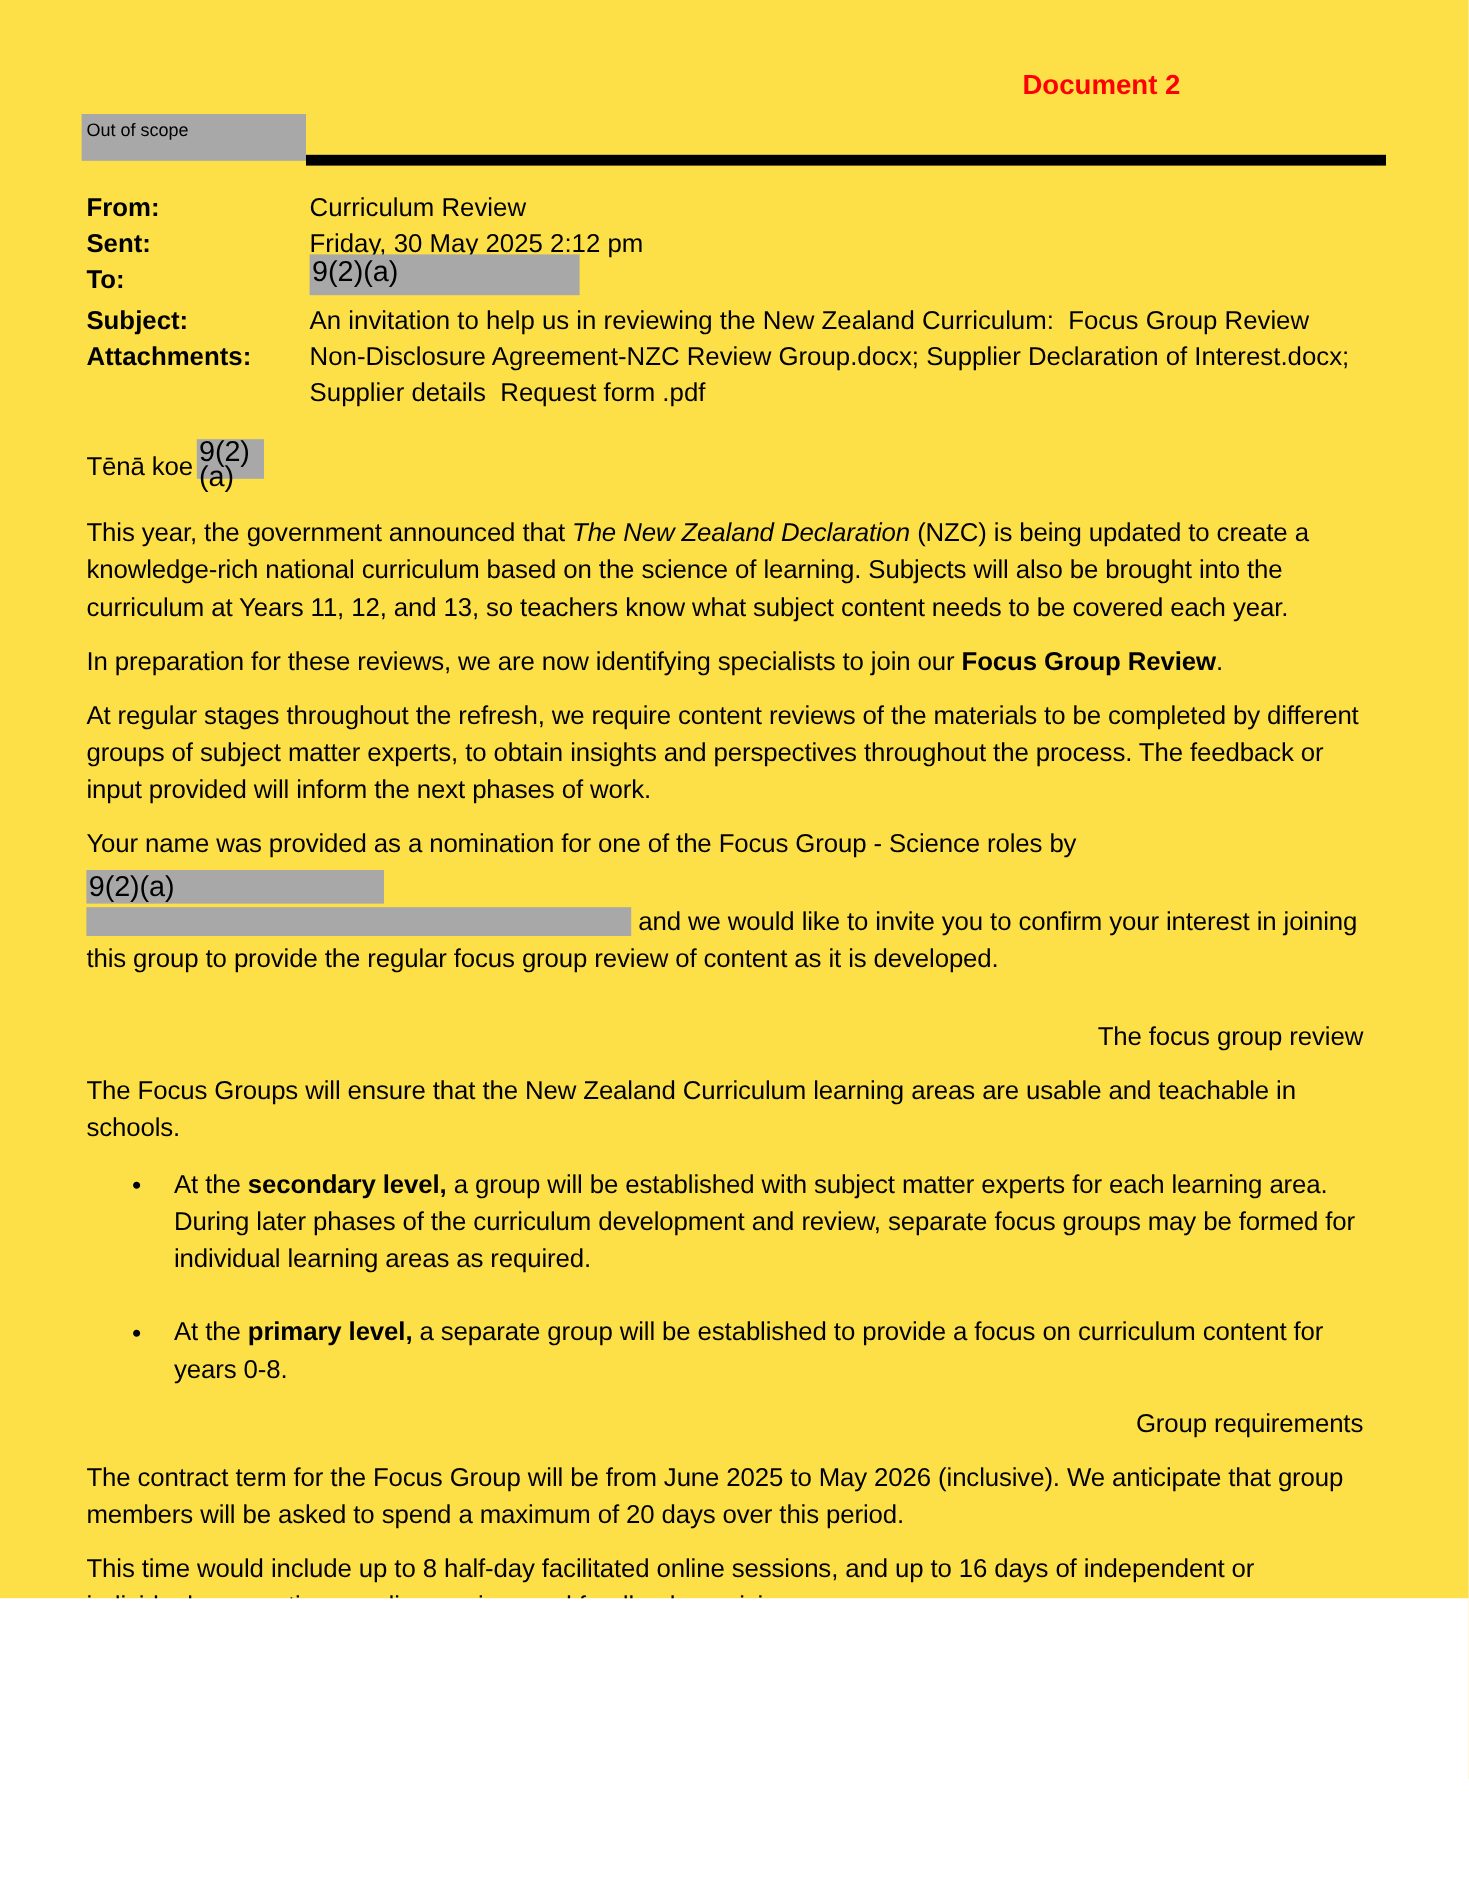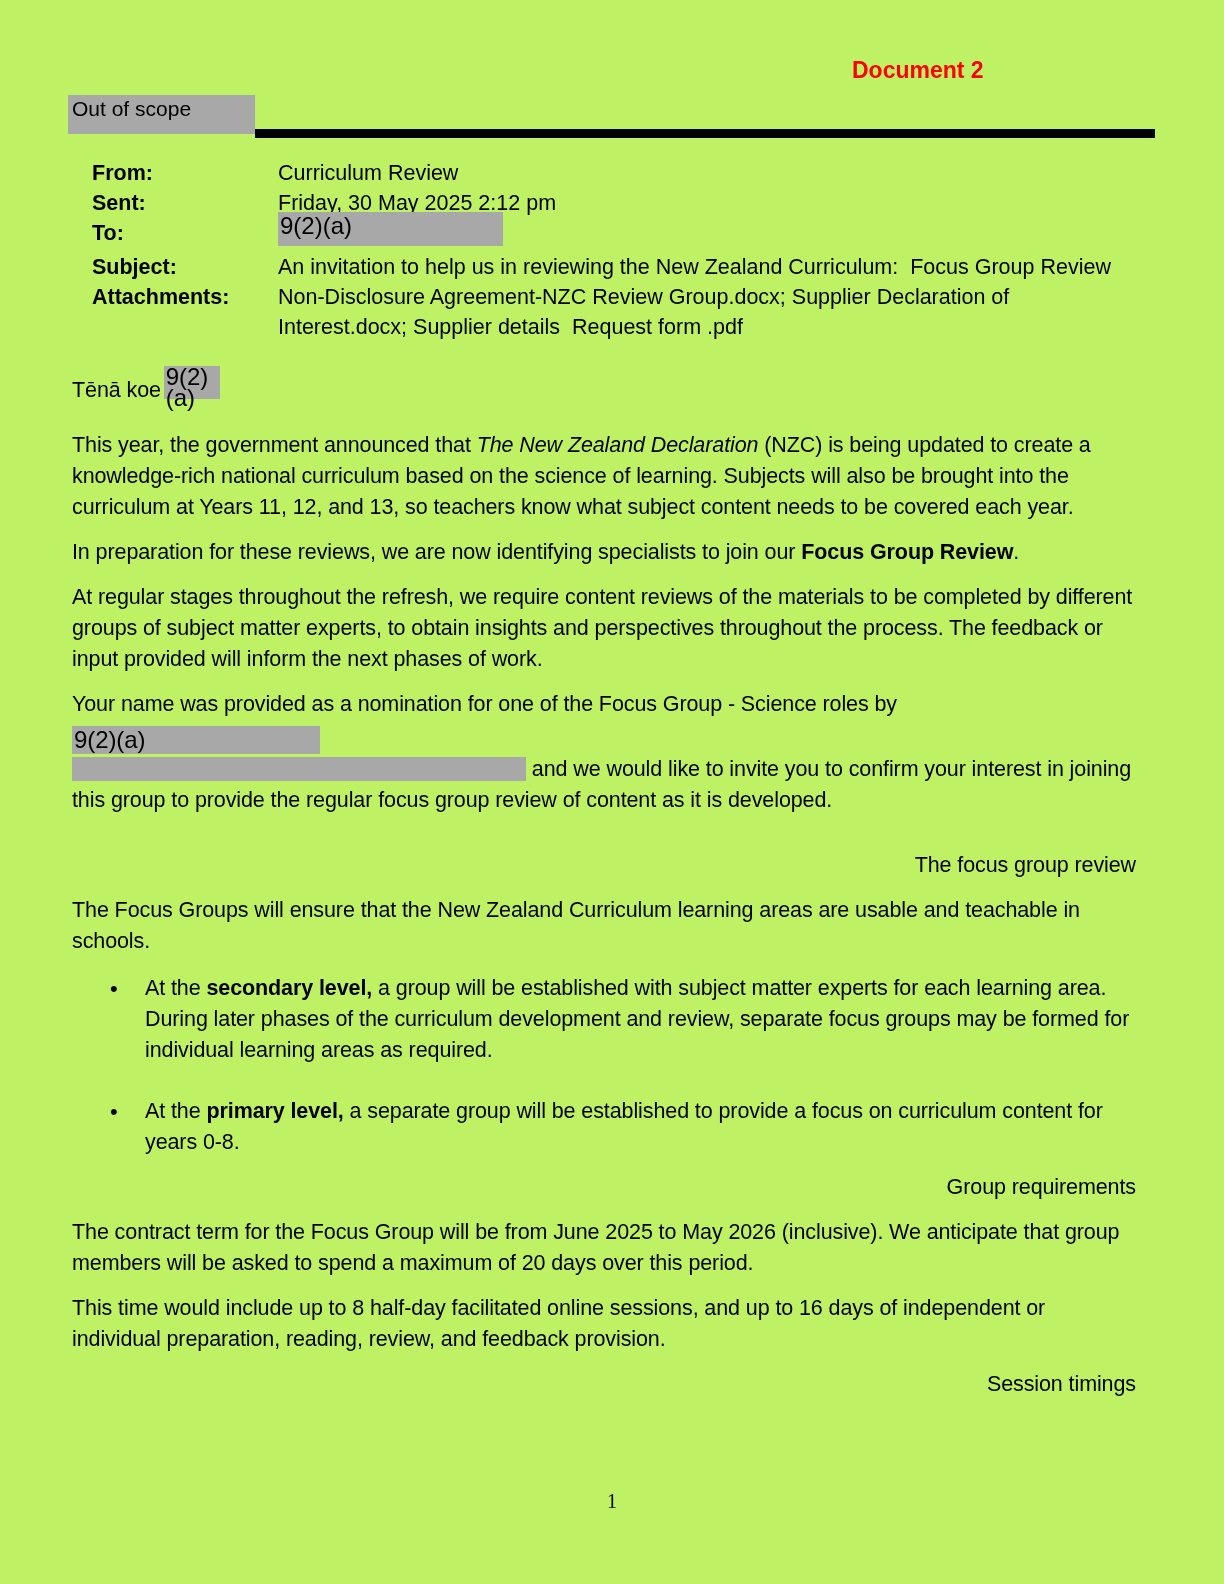--- a/index.html
+++ b/index.html
@@ -1,62 +1,62 @@
 <!DOCTYPE html>
 <html style="--accent-red: #ff0000; --redaction-gray: #a8a8a8;"><head>
 <meta charset="utf-8">
 <style>
   * { box-sizing: border-box; }
   html, body { margin: 0; padding: 0; background: #ffffff; }
   .page {
     position: relative;
     width: 1224px;
-    height: 1584px;
-    background: #bef264;
+    height: 1332px;
+    background: #fde047;
     font-family: "Liberation Sans", sans-serif;
     color: #000000;
     overflow: hidden;
   }
   .doc-label {
     position: absolute;
     top: 57px;
     left: 852px;
     color: var(--accent-red, #ff0000);
     font-weight: bold;
     font-size: 23px;
     line-height: 26px;
   }
   .oos-box {
     position: absolute;
     top: 95px;
     left: 68px;
     width: 187px;
     height: 39px;
     background: var(--redaction-gray, #a8a8a8);
-    font-size: 21px;
+    font-size: 15px;
     line-height: 24px;
     padding: 2px 0 0 4px;
   }
   .top-rule {
     position: absolute;
     top: 129px;
     left: 255px;
     width: 900px;
     height: 9px;
     background: #000000;
   }
   .header-block {
     position: absolute;
     top: 158px;
     left: 72px;
     width: 1064px;
     font-size: 21.5px;
   }
   .hrow { display: flex; line-height: 30px; }
-  .hlabel { width: 186px; flex: none; font-weight: bold; margin-left: 20px; }
+  .hlabel { width: 186px; flex: none; font-weight: bold; }
   .hvalue { flex: 1; }
   .prewrap { white-space: pre-wrap; }
   .redact { background: var(--redaction-gray, #a8a8a8); }
   .redact-code { font-size: 24px; line-height: 21px; display: inline-block; padding-left: 2px; }
   .to-redact {
     width: 225px;
     height: 34px;
     position: relative;
     top: -6px;
   }

